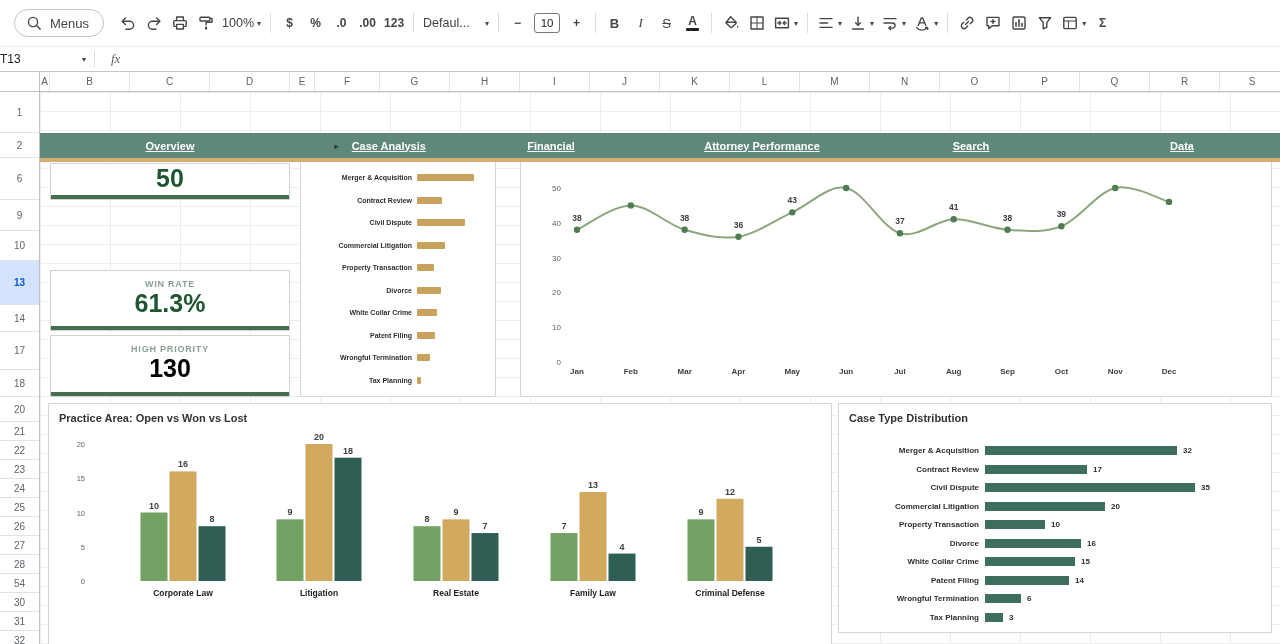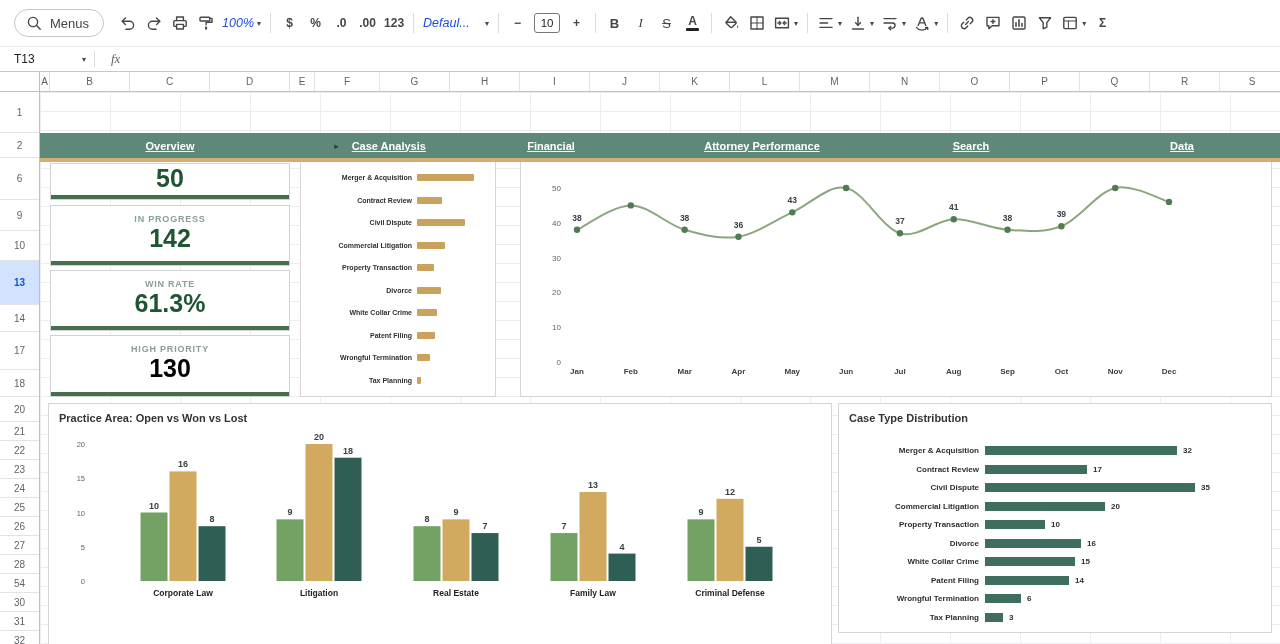--- a/index.html
+++ b/index.html
@@ -7,34 +7,34 @@
   body { font-family:"Liberation Sans", sans-serif; background:#fff; position:relative; color:#202124; }
   svg { font-family:inherit; }
 
   
   #toolbar { position:absolute; top:0; left:0; right:0; height:46px; display:flex; align-items:center; padding:0 8px 0 14px; gap:1px; background:#fff; }
   .tbtn { height:26px; min-width:25px; display:flex; align-items:center; justify-content:center; border-radius:4px; color:#444746; font-size:12.5px; padding:0 3px; cursor:default; }
   .tbtn .ic { display:flex; align-items:center; }
   .menus-pill { display:flex; align-items:center; gap:7px; height:28px; padding:0 14px 0 10px; border:1px solid #c4c7c5; border-radius:16px; color:#444746; font-size:13px; margin-right:10px; min-width:0; }
   .tbar-divider { width:1px; height:20px; background:#dadce0; margin:0 5px; flex:none; }
   .caret { font-size:8px; color:#444746; margin-left:3px; }
-  .sel-label { font-size:12.5px; color:#1d4ed8;font-style:italic; }
+  .sel-label { font-size:12.5px; color:#404040; }
   .font-select { width:72px; justify-content:space-between; }
   .size-input { width:26px; height:20px; border:1px solid #747775; border-radius:3px; font-size:11.5px; color:#202124; margin:0 3px; display:flex; align-items:center; justify-content:center; }
   .bold-label { font-weight:700; font-size:13px; }
   .italic-label { font-style:italic; font-family:"Liberation Serif", serif; font-size:13px; }
   .strike-label { text-decoration:line-through; font-size:13px; }
   .stack { display:flex; flex-direction:column; align-items:center; line-height:1; }
   .textcolor-label { font-size:12px; font-weight:600; }
   .colorbar { width:13px; height:3px; background:#202124; margin-top:1px; border-radius:1px; }
   .txt { font-weight:600; font-size:12px; }
 
   
   #formula-bar { position:absolute; top:46px; left:0; right:0; height:26px; border-top:1px solid #ececec; border-bottom:1px solid #c7c7c7; display:flex; align-items:center; background:#fff; }
-  #name-box { width:94px; padding-left:14px; display:flex; align-items:center; justify-content:space-between; font-size:12px; color:#202124; height:100%; }
+  #name-box { width:94px; display:flex; align-items:center; justify-content:space-between; font-size:12px; color:#202124; height:100%; }
   #name-box .caret { margin-right:8px; }
   .fb-divider { width:1px; height:16px; background:#dadce0; }
   #fx { font-family:"Liberation Serif", serif; font-style:italic; color:#5f6368; font-size:13px; margin:0 16px; }
   #formula-input { flex:1; height:100%; }
 
   
   #col-headers { position:absolute; top:72px; left:0; right:0; height:20px; display:flex; background:#fff; border-bottom:1px solid #bdc1c6; z-index:6; }
   .corner { width:40px; flex:none; border-right:1px solid #bdc1c6; }
   .colhead { flex:none; border-right:1px solid #e1e3e1; font-size:10px; color:#5f6368; display:flex; align-items:center; justify-content:center; overflow:hidden; }
   #row-gutter { position:absolute; top:92px; left:0; width:40px; bottom:0; background:#fff; border-right:1px solid #bdc1c6; z-index:5; overflow:hidden; }
@@ -578,25 +578,20 @@
             <div class="dist-label">Tax Planning</div>
             <div class="dist-bar" style="width: 18px; background: rgb(62, 110, 95);"></div>
             <div class="dist-value">3</div>
           </div>
         </div>
     </div>
   <div class="kpi-card" style="top: 71px; height: 37px;">
         <div class="kpi-value" style="color: rgb(30, 86, 49);">50</div>
         <div class="kpi-bar" style="background: rgb(69, 112, 79);"></div>
       </div>
-      <div class="kpi-card" style="top: 113px; height: 61px;">
-        <div class="kpi-label" style="color: rgb(138, 160, 146);">IN PROGRESS</div>
-        <div class="kpi-value" style="color: rgb(30, 86, 49);">142</div>
-        <div class="kpi-bar" style="background: rgb(69, 112, 79);"></div>
-      </div>
       <div class="kpi-card" style="top: 178px; height: 61px;">
         <div class="kpi-label" style="color: rgb(138, 160, 146); text-align: right;">WIN RATE</div>
         <div class="kpi-value" style="color: rgb(30, 86, 49);">61.3%</div>
         <div class="kpi-bar" style="background: rgb(69, 112, 79);"></div>
       </div>
       <div class="kpi-card" style="top: 243px; height: 62px;">
         <div class="kpi-label" style="color: rgb(138, 160, 146);">HIGH PRIORITY</div>
         <div class="kpi-value" style="color: #000000;">130</div>
         <div class="kpi-bar" style="background: rgb(69, 112, 79);"></div>
       </div>

